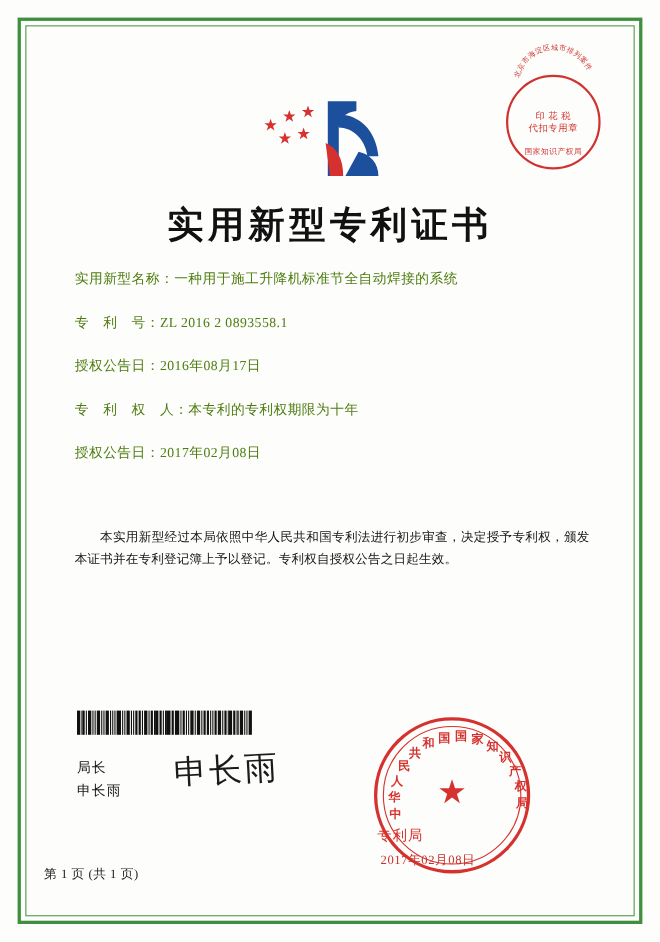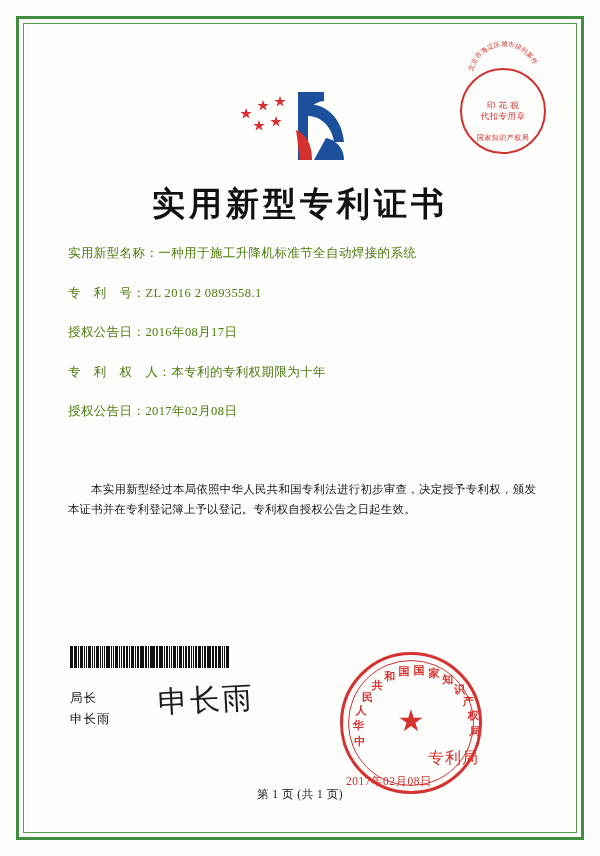--- a/index.html
+++ b/index.html
@@ -219,38 +219,37 @@
     transform: translate(-50%, -58%);
     font-size: 30px;
     line-height: 1;
     color: #d5322f;
   }
   .seal .seal-bottom {
     position: absolute;
     left: 0;
     right: 0;
     bottom: 22px;
-    text-align: right;
-    font-size: 16px;
+    text-align: left;
+    font-size: 13px;
     letter-spacing: 1px;
   }
   .seal-date {
     position: absolute;
     left: 306px;
     top: 734px;
     font-size: 11.5px;
     color: #c9302c;
     letter-spacing: 0.5px;
   }
   .page-no {
     position: absolute;
     left: 0;
     right: 0;
     bottom: 14px;
-    text-align: center;
     font-size: 11.5px;
     color: #1a1a1a;
     letter-spacing: 0.5px;
   }
 </style>
 </head>
 <body>
 
 <div class="page">
 

